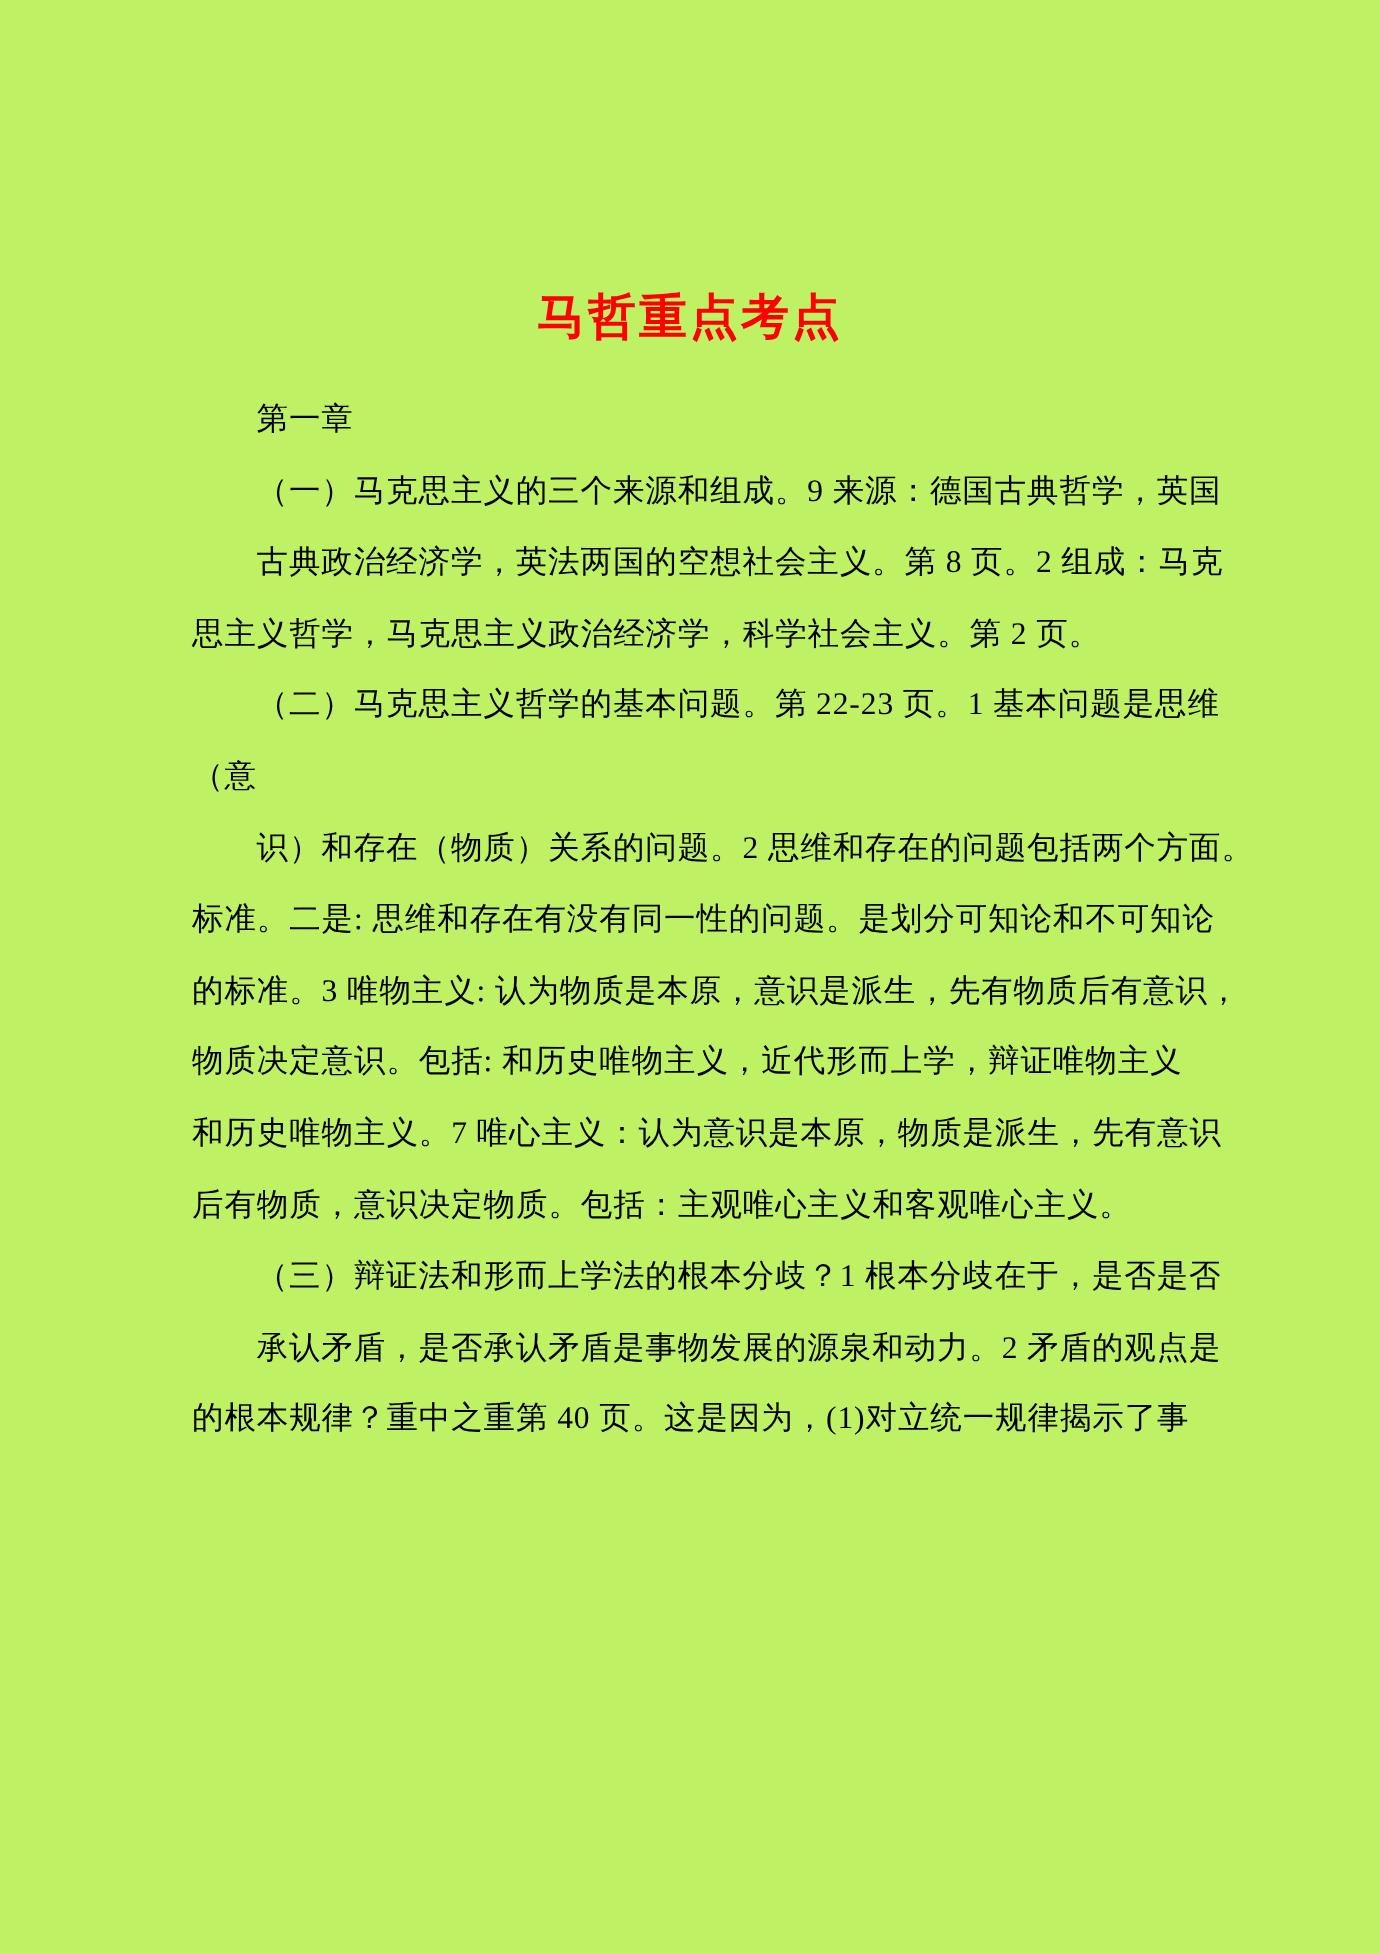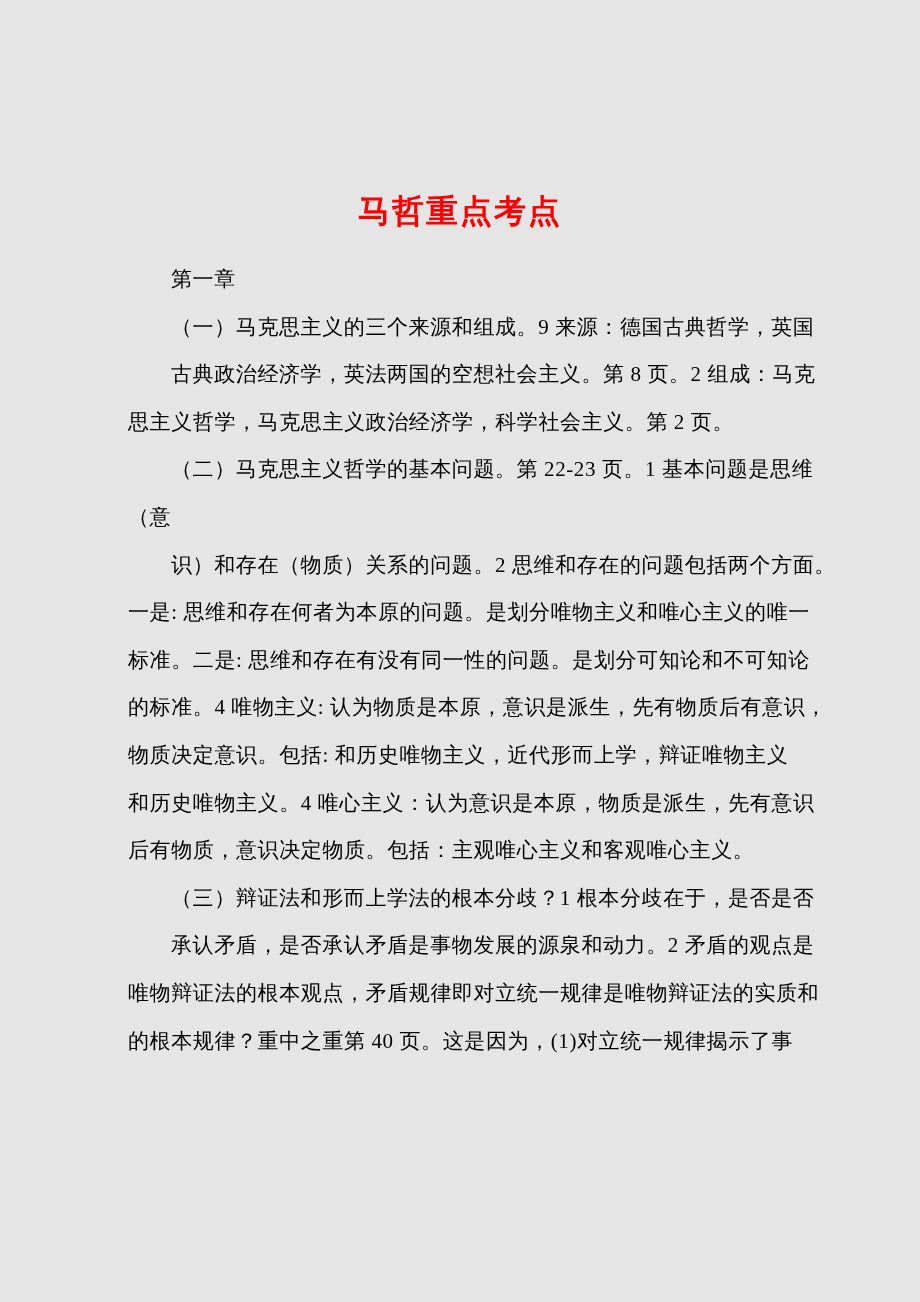--- a/index.html
+++ b/index.html
@@ -4,21 +4,21 @@
 <style>
   html, body {
     margin: 0;
     padding: 0;
     background: #ffffff;
   }
   .page {
     position: relative;
     width: 920px;
     height: 1302px;
-    background: #e5e5e5;
+    background: #bef264;
     color: #000000;
     font-family: "Liberation Serif", "DejaVu Serif", serif;
     overflow: hidden;
   }
   .doc-title {
     position: absolute;
     top: 190px;
     left: 0;
     width: 100%;
     margin: 0;
@@ -51,24 +51,22 @@
 <div class="page">
   <h1 class="doc-title">马哲重点考点</h1>
   <div class="doc-body">
     <div class="line indent">第一章</div>
     <div class="line indent">（一）马克思主义的三个来源和组成。9 来源：德国古典哲学，英国</div>
     <div class="line indent">古典政治经济学，英法两国的空想社会主义。第 8 页。2 组成：马克</div>
     <div class="line">思主义哲学，马克思主义政治经济学，科学社会主义。第 2 页。</div>
     <div class="line indent">（二）马克思主义哲学的基本问题。第 22-23 页。1 基本问题是思维</div>
     <div class="line">（意</div>
     <div class="line indent">识）和存在（物质）关系的问题。2 思维和存在的问题包括两个方面。</div>
-    <div class="line">一是: 思维和存在何者为本原的问题。是划分唯物主义和唯心主义的唯一</div>
     <div class="line">标准。二是: 思维和存在有没有同一性的问题。是划分可知论和不可知论</div>
-    <div class="line">的标准。4 唯物主义: 认为物质是本原，意识是派生，先有物质后有意识，</div>
+    <div class="line">的标准。3 唯物主义: 认为物质是本原，意识是派生，先有物质后有意识，</div>
     <div class="line">物质决定意识。包括: 和历史唯物主义，近代形而上学，辩证唯物主义</div>
-    <div class="line">和历史唯物主义。4 唯心主义：认为意识是本原，物质是派生，先有意识</div>
+    <div class="line">和历史唯物主义。7 唯心主义：认为意识是本原，物质是派生，先有意识</div>
     <div class="line">后有物质，意识决定物质。包括：主观唯心主义和客观唯心主义。</div>
     <div class="line indent">（三）辩证法和形而上学法的根本分歧？1 根本分歧在于，是否是否</div>
     <div class="line indent">承认矛盾，是否承认矛盾是事物发展的源泉和动力。2 矛盾的观点是</div>
-    <div class="line">唯物辩证法的根本观点，矛盾规律即对立统一规律是唯物辩证法的实质和</div>
     <div class="line">的根本规律？重中之重第 40 页。这是因为，(1)对立统一规律揭示了事</div>
   </div>
 </div>
 
 </body></html>

